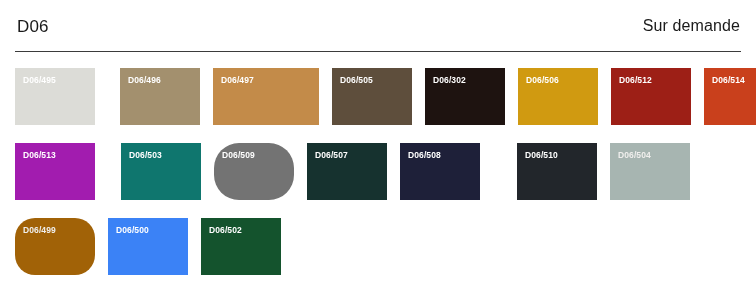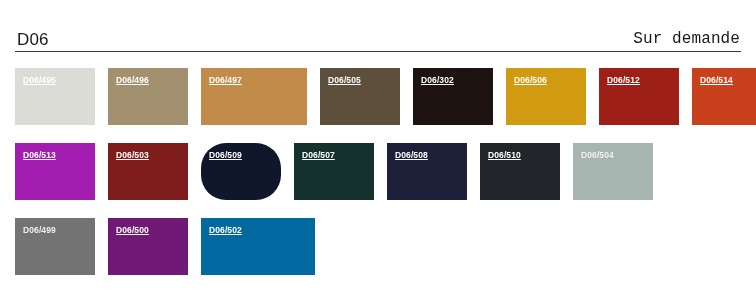--- a/index.html
+++ b/index.html
@@ -17,41 +17,40 @@
   .page {
     position: relative;
     width: 756px;
     height: 299px;
     box-sizing: border-box;
   }
   
   .header {
     position: absolute;
     left: 0;
-    top: 13px;
+    top: 0;
     width: 756px;
     height: 52px;
     display: flex;
     align-items: center;
     justify-content: space-between;
     padding: 0 16px 0 17px;
     box-sizing: border-box;
   }
   .header-title {
     font-size: 17px;
     color: #1a1a1a;
     letter-spacing: 0.1px;
     line-height: 1;
   }
   .header-note {
     font-size: 16px;
     color: #1a1a1a;
     letter-spacing: 0.1px;
     line-height: 1;
-    font-family: Liberation Mono, monospace;
   }
   .header-rule {
     position: absolute;
     left: 15px;
     top: 51px;
     width: 726px;
     height: 1px;
     background: #3b3b3b;
   }
   
@@ -75,40 +74,40 @@
   .swatch-label {
     position: absolute;
     left: 8px;
     top: 8px;
     font-size: 8.5px;
     font-weight: bold;
     letter-spacing: 0.1px;
     white-space: nowrap;
     line-height: 1;
   }
-  .lbl-light { color: #ffffff; text-decoration: underline; }
+  .lbl-light { color: #ffffff; }
   .lbl-dim   { color: #f0efed; }
 </style>
 </head>
 <body>
 
 <div class="page">
 
   <div class="header">
     <div class="header-title">D06</div>
     <div class="header-note">Sur demande</div>
   </div>
   <div class="header-rule"></div>
 
   <div class="grid">
       <div class="row">
         <div class="swatch" style="background: rgb(220, 220, 215);">
           <span class="swatch-label lbl-light">D06/495</span>
         </div>
-        <div class="swatch" style="background: rgb(163, 144, 110);">
+        <div class="swatch" style="background: rgb(163, 144, 110); margin-left: 12px;">
           <span class="swatch-label lbl-light">D06/496</span>
         </div>
         <div class="swatch" style="background: rgb(195, 139, 73); padding-left: 26px;">
           <span class="swatch-label lbl-light">D06/497</span>
         </div>
         <div class="swatch" style="background: rgb(94, 78, 60);">
           <span class="swatch-label lbl-light">D06/505</span>
         </div>
         <div class="swatch" style="background: rgb(30, 19, 16);">
           <span class="swatch-label lbl-light">D06/302</span>
@@ -120,45 +119,45 @@
           <span class="swatch-label lbl-light">D06/512</span>
         </div>
         <div class="swatch" style="background: rgb(201, 64, 28);">
           <span class="swatch-label lbl-light">D06/514</span>
         </div>
       </div>
       <div class="row">
         <div class="swatch" style="background: #a21caf;">
           <span class="swatch-label lbl-light">D06/513</span>
         </div>
-        <div class="swatch" style="background: #7f1d1d;">
+        <div class="swatch" style="background: #0f766e; margin-left: 13px;">
           <span class="swatch-label lbl-light">D06/503</span>
         </div>
-        <div class="swatch" style="background: #0f172a; border-radius: 25px;">
+        <div class="swatch" style="background: #737373; border-radius: 25px;">
           <span class="swatch-label lbl-light">D06/509</span>
         </div>
         <div class="swatch" style="background: rgb(22, 50, 47);">
           <span class="swatch-label lbl-light">D06/507</span>
         </div>
         <div class="swatch" style="background: rgb(30, 32, 57);">
           <span class="swatch-label lbl-light">D06/508</span>
         </div>
-        <div class="swatch" style="background: rgb(34, 38, 43);">
+        <div class="swatch" style="background: rgb(34, 38, 43); margin-left: 24px;">
           <span class="swatch-label lbl-light">D06/510</span>
         </div>
         <div class="swatch" style="background: rgb(167, 181, 177);">
           <span class="swatch-label lbl-dim">D06/504</span>
         </div>
       </div>
       <div class="row">
-        <div class="swatch" style="background: #737373;">
+        <div class="swatch" style="background: #a16207; border-radius: 20px;">
           <span class="swatch-label lbl-dim">D06/499</span>
         </div>
-        <div class="swatch" style="background: #701a75;">
+        <div class="swatch" style="background: #3b82f6;">
           <span class="swatch-label lbl-light">D06/500</span>
         </div>
-        <div class="swatch" style="background: #0369a1; padding-left: 34px;">
+        <div class="swatch" style="background: #14532d;">
           <span class="swatch-label lbl-light">D06/502</span>
         </div>
       </div>
     </div>
 
 </div>
 
 </body></html>

